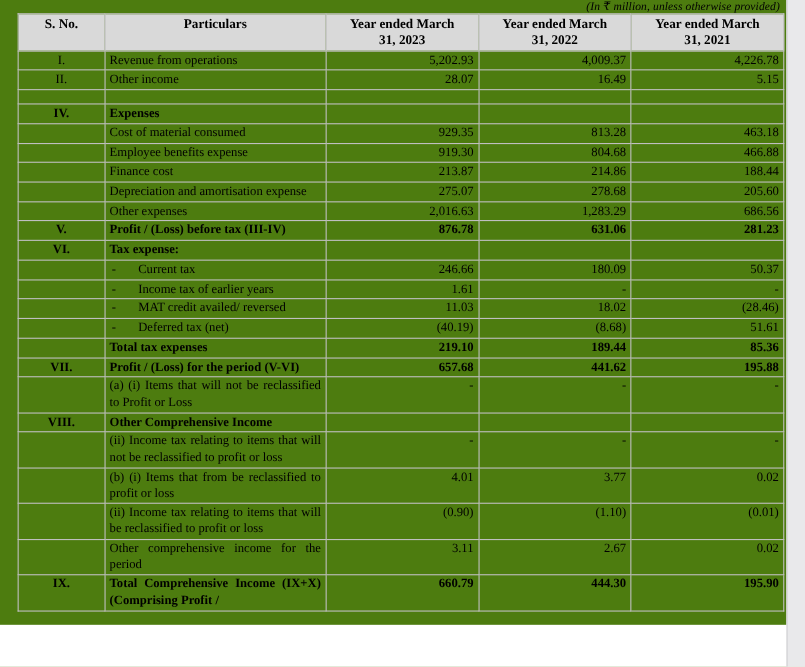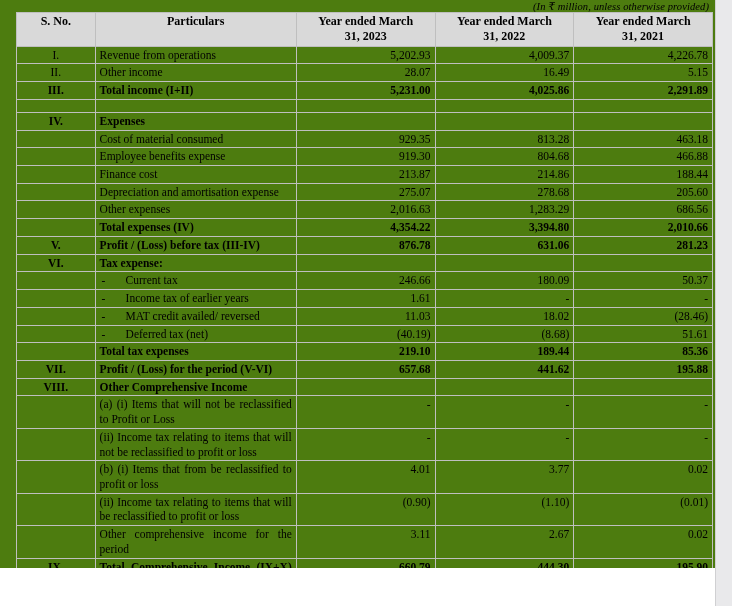--- a/index.html
+++ b/index.html
@@ -144,27 +144,20 @@
           <td class="num">4,009.37</td>
           <td class="num">4,226.78</td>
         </tr>
         <tr>
           <td class="sno">II.</td>
           <td class="part">Other income</td>
           <td class="num">28.07</td>
           <td class="num">16.49</td>
           <td class="num">5.15</td>
         </tr>
-        <tr>
-          <td class="sno b">III.</td>
-          <td class="part b">Total income (I+II)</td>
-          <td class="num b">5,231.00</td>
-          <td class="num b">4,025.86</td>
-          <td class="num b">2,291.89</td>
-        </tr>
         <tr class="spacer">
           <td class="sno"></td>
           <td class="part"></td>
           <td class="num"></td>
           <td class="num"></td>
           <td class="num"></td>
         </tr>
         <tr>
           <td class="sno b">IV.</td>
           <td class="part b">Expenses</td>
@@ -199,27 +192,20 @@
           <td class="num">275.07</td>
           <td class="num">278.68</td>
           <td class="num">205.60</td>
         </tr>
         <tr>
           <td class="sno"></td>
           <td class="part">Other expenses</td>
           <td class="num">2,016.63</td>
           <td class="num">1,283.29</td>
           <td class="num">686.56</td>
-        </tr>
-        <tr>
-          <td class="sno b"></td>
-          <td class="part b">Total expenses (IV)</td>
-          <td class="num b">4,354.22</td>
-          <td class="num b">3,394.80</td>
-          <td class="num b">2,010.66</td>
         </tr>
         <tr>
           <td class="sno b">V.</td>
           <td class="part b">Profit / (Loss) before tax (III-IV)</td>
           <td class="num b">876.78</td>
           <td class="num b">631.06</td>
           <td class="num b">281.23</td>
         </tr>
         <tr>
           <td class="sno b">VI.</td>
@@ -272,32 +258,32 @@
           <td class="num b">85.36</td>
         </tr>
         <tr>
           <td class="sno b">VII.</td>
           <td class="part b">Profit / (Loss) for the period (V-VI)</td>
           <td class="num b">657.68</td>
           <td class="num b">441.62</td>
           <td class="num b">195.88</td>
         </tr>
         <tr>
+          <td class="sno"></td>
+          <td class="part just-last">(a) (i) Items that will not be reclassified to Profit or Loss</td>
+          <td class="num">-</td>
+          <td class="num">-</td>
+          <td class="num">-</td>
+        </tr>
+        <tr>
           <td class="sno b">VIII.</td>
           <td class="part b">Other Comprehensive Income</td>
           <td class="num b"></td>
           <td class="num b"></td>
           <td class="num b"></td>
-        </tr>
-        <tr>
-          <td class="sno"></td>
-          <td class="part just-last">(a) (i) Items that will not be reclassified to Profit or Loss</td>
-          <td class="num">-</td>
-          <td class="num">-</td>
-          <td class="num">-</td>
         </tr>
         <tr>
           <td class="sno"></td>
           <td class="part just-last">(ii) Income tax relating to items that will not be reclassified to profit or loss</td>
           <td class="num">-</td>
           <td class="num">-</td>
           <td class="num">-</td>
         </tr>
         <tr>
           <td class="sno"></td>

